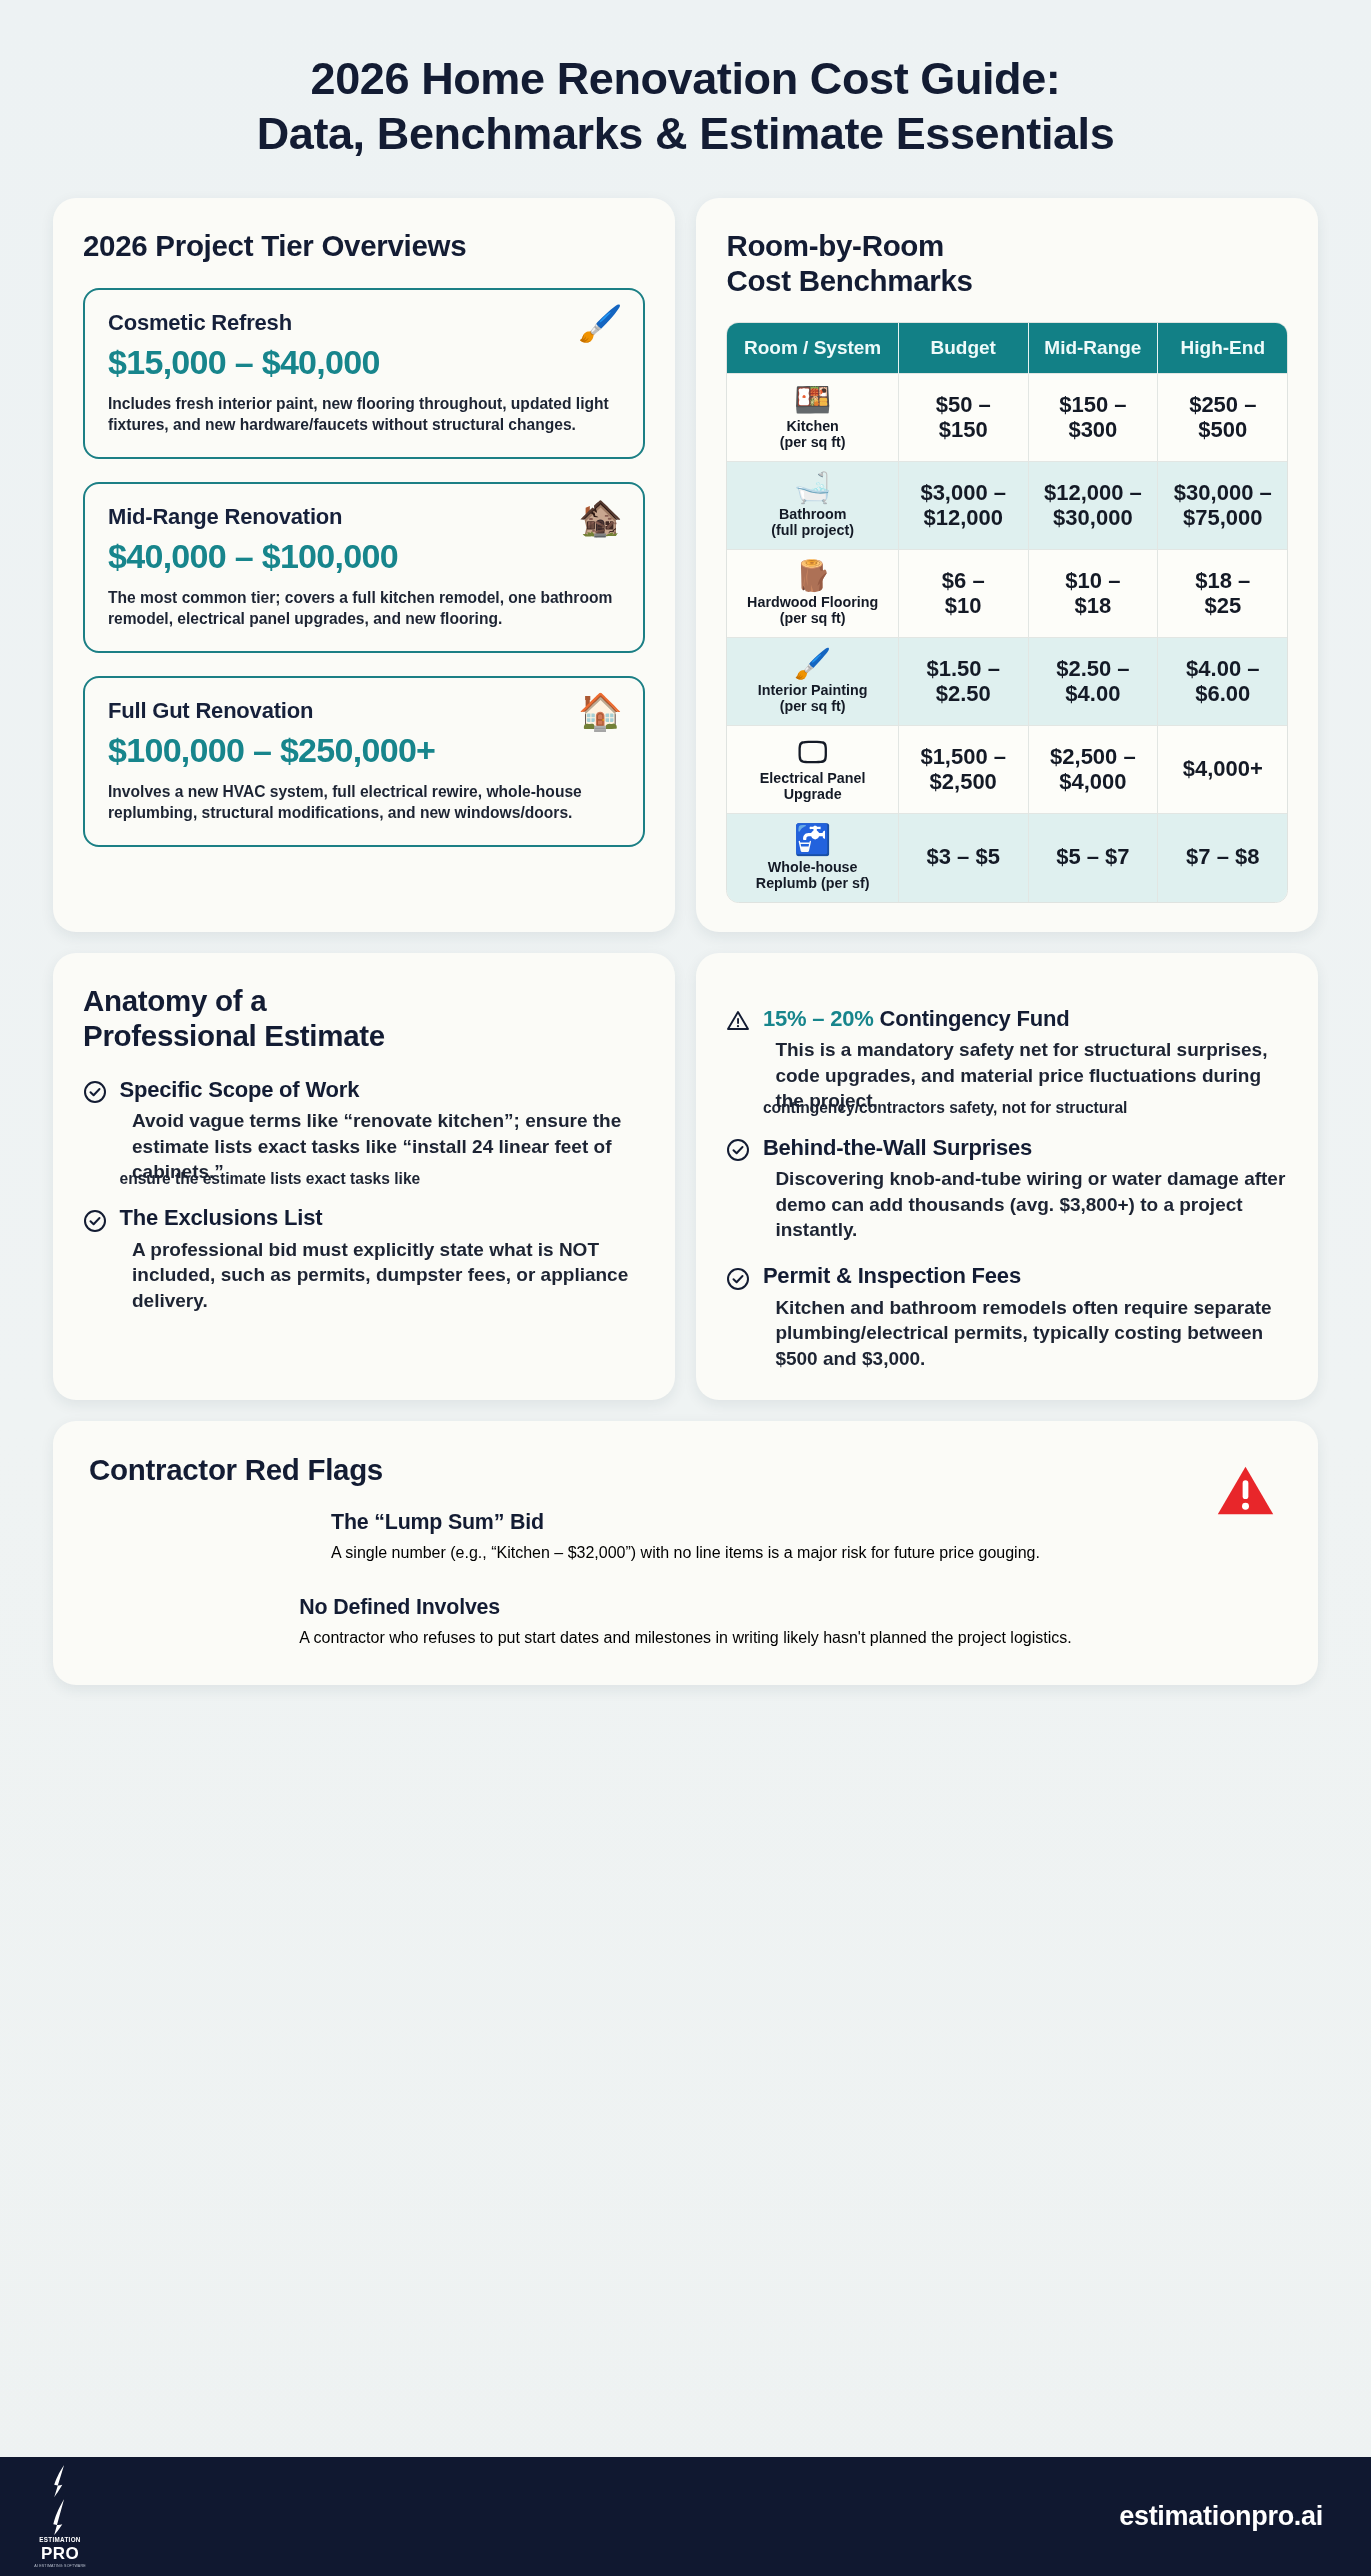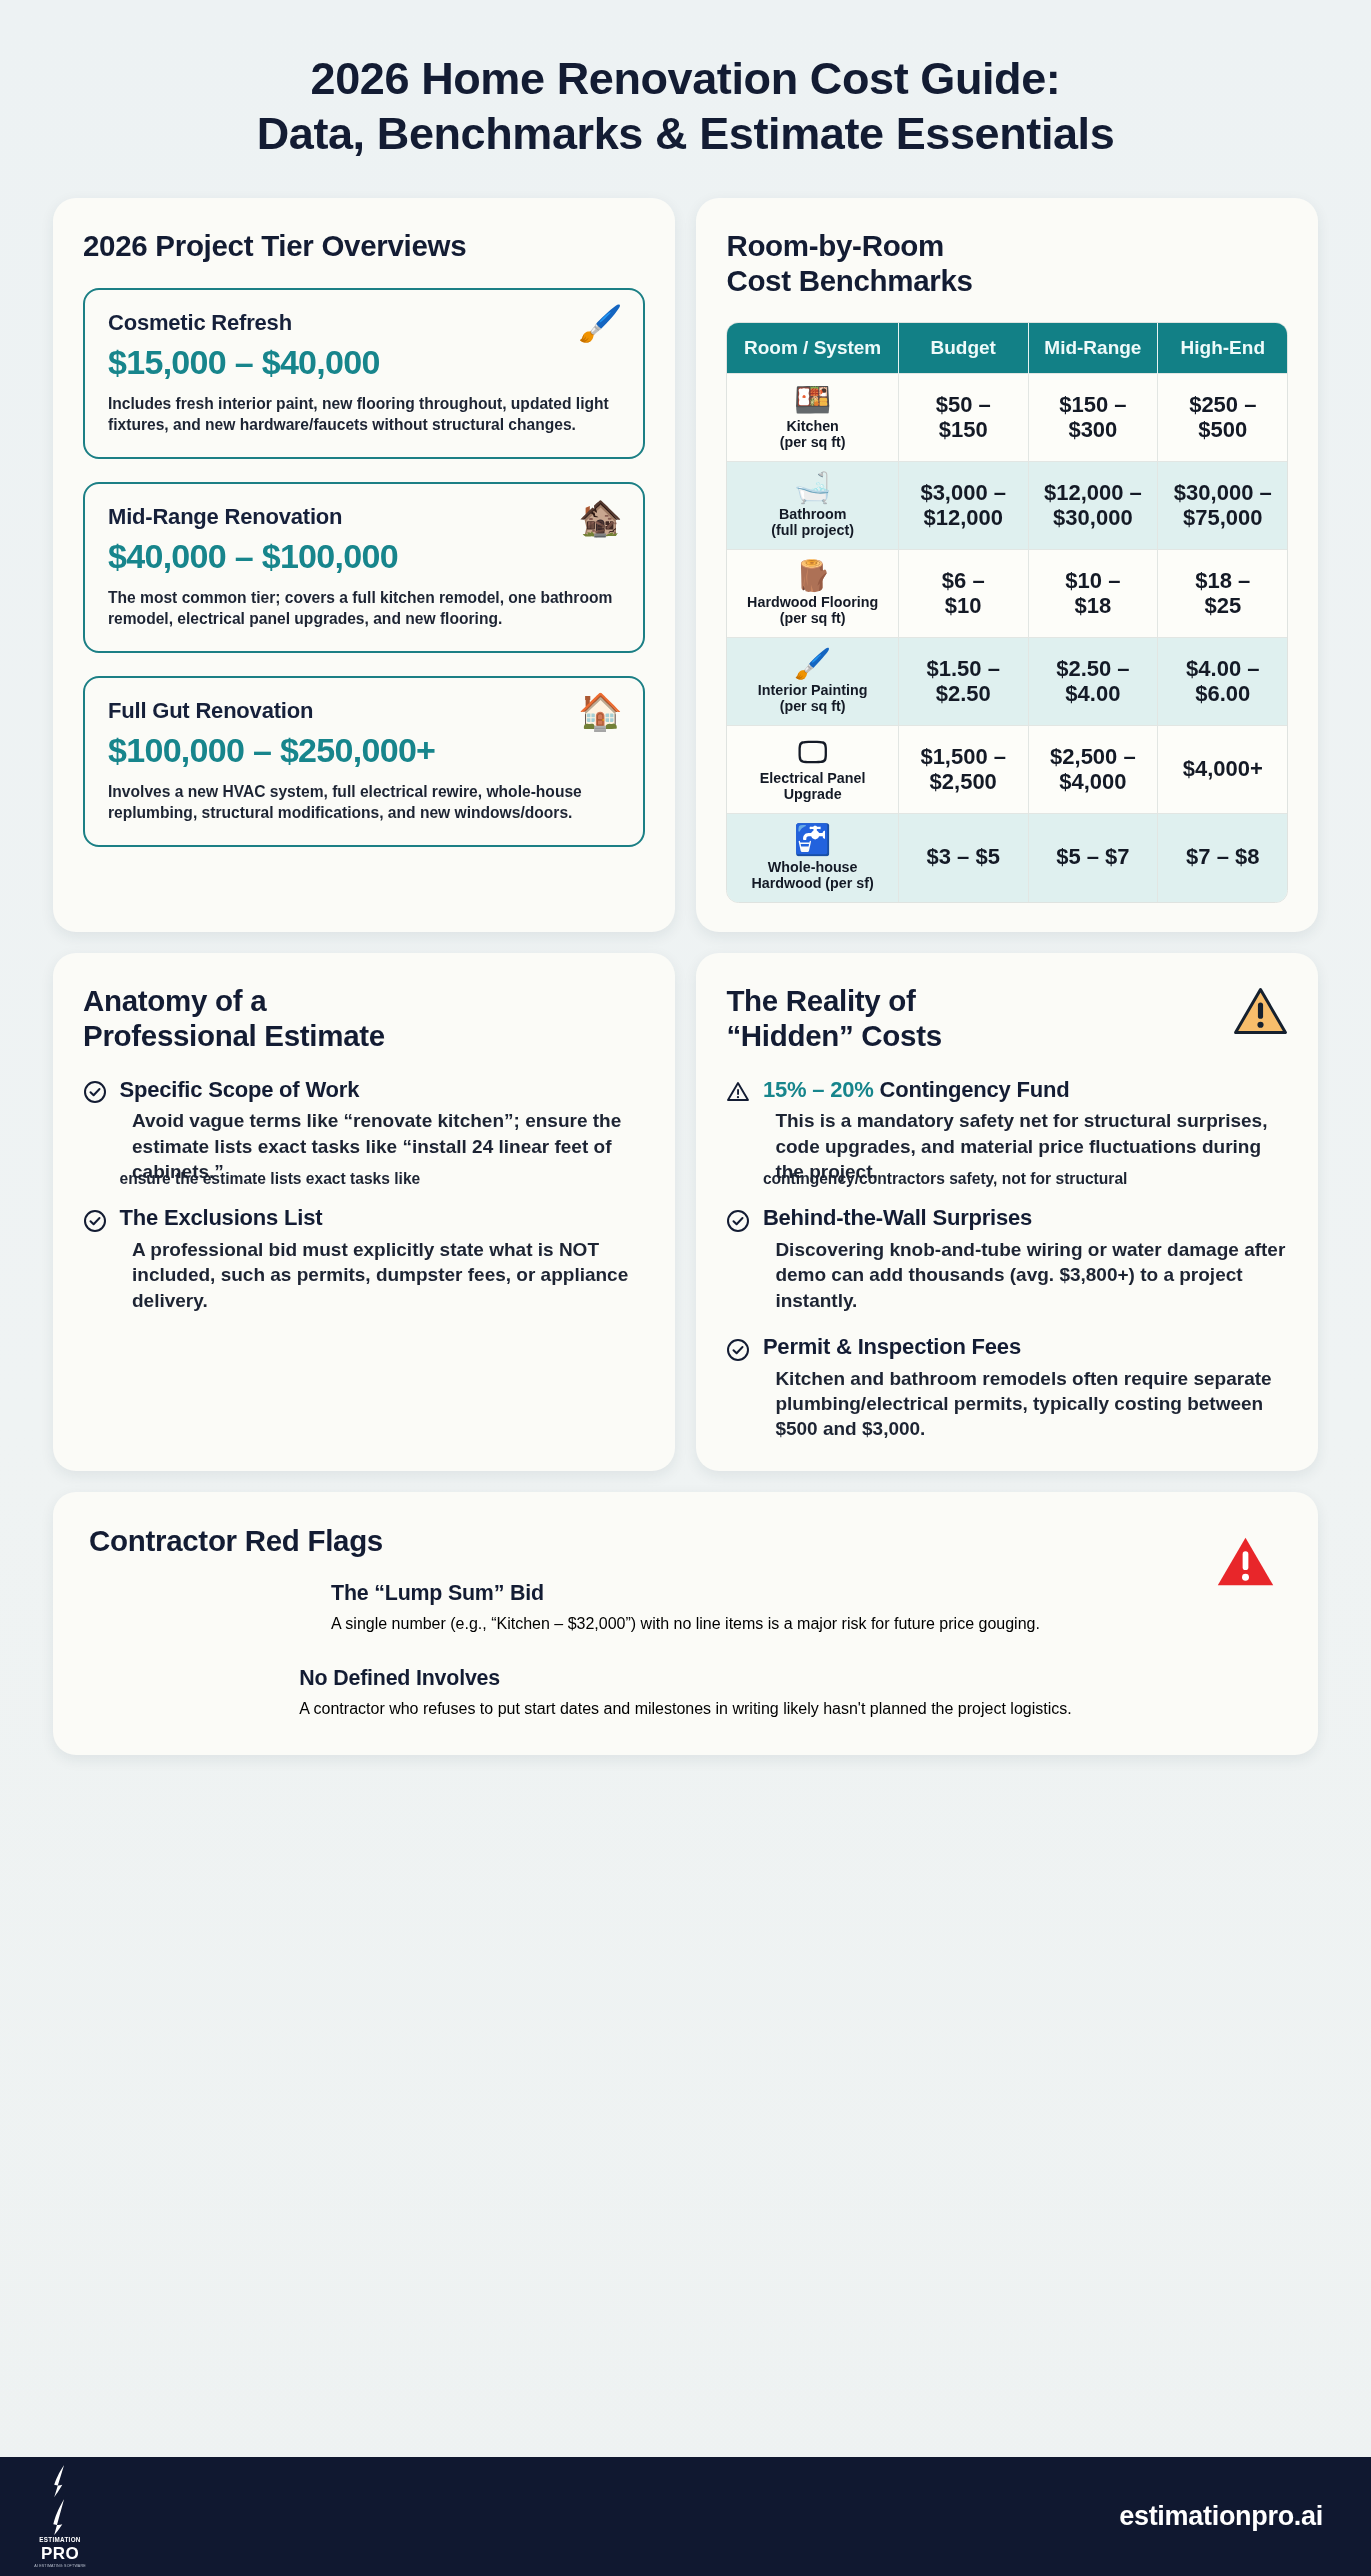--- a/index.html
+++ b/index.html
@@ -364,21 +364,21 @@
               <td style="white-space: pre-line;">$1,500 –
 $2,500</td>
               <td style="white-space: pre-line;">$2,500 –
 $4,000</td>
               <td>$4,000+</td>
             </tr>
             <tr>
               <td class="rowlabel">
                 <span class="row-emoji">🚰</span>
                 <span style="white-space: pre-line;">Whole-house
-Hardwood (per sf)</span>
+Replumb (per sf)</span>
               </td>
               <td>$3 – $5</td>
               <td>$5 – $7</td>
               <td>$7 – $8</td>
             </tr>
           </tbody>
         </table>
       </div>
     </div>
 
@@ -411,31 +411,20 @@
           <div class="check-body">
             <div class="check-head">The Exclusions List</div>
             <div class="check-text">A professional bid must explicitly state what is NOT included, such as permits, dumpster fees, or appliance delivery.</div>
           </div>
         </div>
 
       </div>
     </div>
 
     <div class="card card-pad">
-      <div class="card-title-row">
-        <div>
-          <div class="card-title">The Reality of</div>
-          <div class="card-title">“Hidden” Costs</div>
-        </div>
-        <svg class="warn-tri" viewBox="0 0 64 58">
-          <path d="M32 4 L61 54 L3 54 Z" fill="#f7bd6b" stroke="#15202e" stroke-width="3.5" stroke-linejoin="round"></path>
-          <rect x="29" y="19" width="6" height="19" rx="3" fill="#15202e"></rect>
-          <circle cx="32" cy="45" r="3.6" fill="#15202e"></circle>
-        </svg>
-      </div>
 
       <div class="check-list">
 
         <div class="check-item">
           <svg class="check-mark" viewBox="0 0 24 24">
             <path d="M12 3 L22 20 L2 20 Z" fill="none" stroke="#131c33" stroke-width="1.9" stroke-linejoin="round"></path>
             <rect x="11.1" y="9" width="1.9" height="6" rx="0.9" fill="#131c33"></rect>
             <circle cx="12" cy="17.2" r="1.15" fill="#131c33"></circle>
           </svg>
           <div class="check-body">

